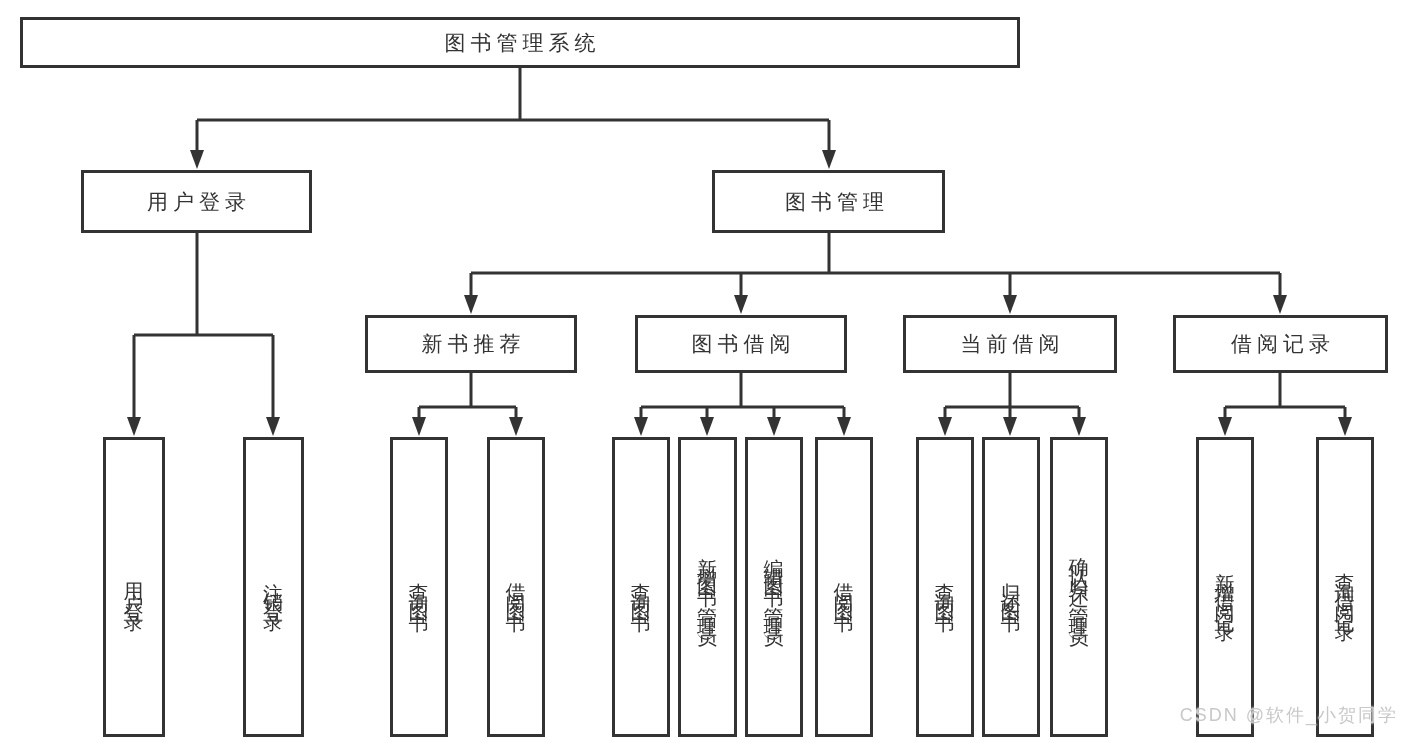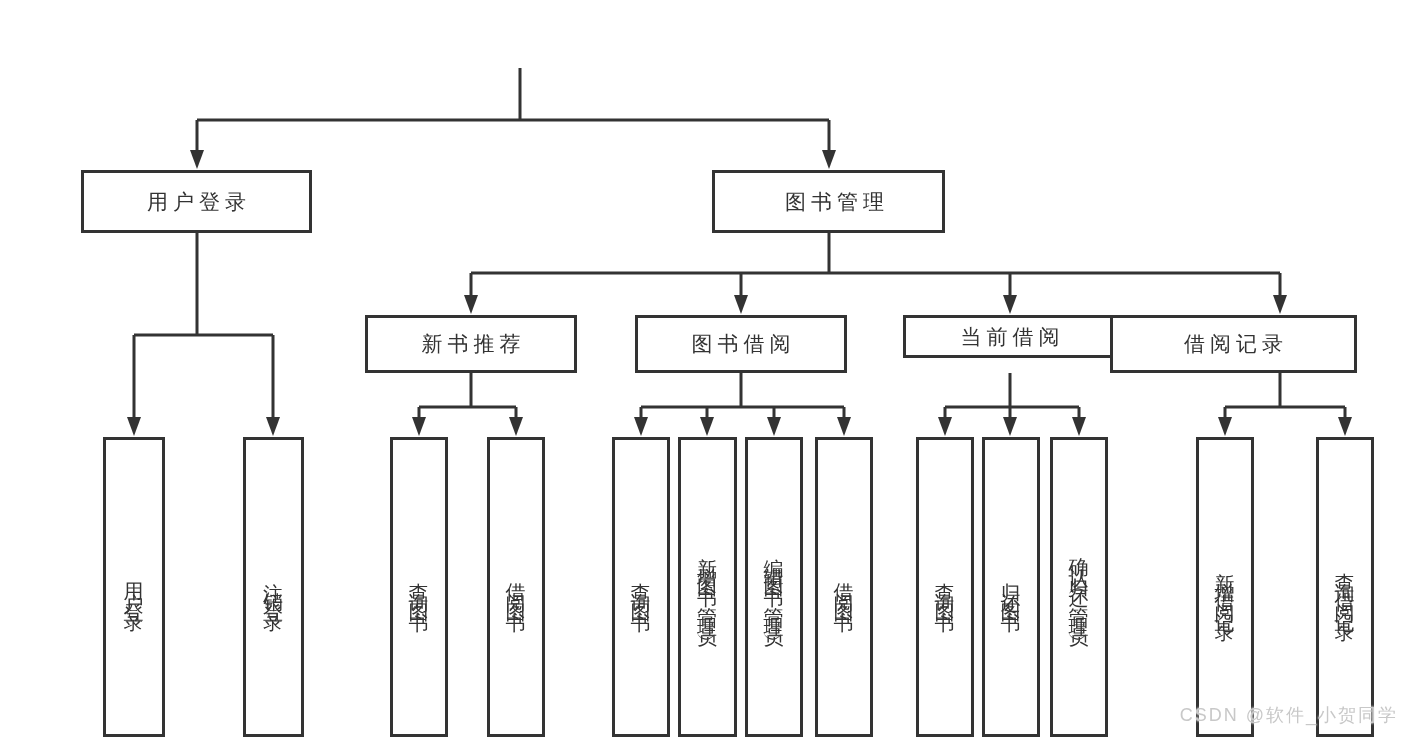--- a/index.html
+++ b/index.html
@@ -103,28 +103,29 @@
     <polygon class="ah" points="700,417 714,417 707,436"></polygon>
     <polygon class="ah" points="767,417 781,417 774,436"></polygon>
     <polygon class="ah" points="837,417 851,417 844,436"></polygon>
     <polygon class="ah" points="938,417 952,417 945,436"></polygon>
     <polygon class="ah" points="1003,417 1017,417 1010,436"></polygon>
     <polygon class="ah" points="1072,417 1086,417 1079,436"></polygon>
     <polygon class="ah" points="1218,417 1232,417 1225,436"></polygon>
     <polygon class="ah" points="1338,417 1352,417 1345,436"></polygon>
   </svg>
 
+  <div class="box hbox" style="left:20px; top:17px; width:1000px; height:51px;">图书管理系统</div>
 
   <div class="box hbox" style="left:81px; top:170px; width:231px; height:63px;">用户登录</div>
   <div class="box hbox" style="left:712px; top:170px; width:233px; height:63px;padding-left:12px;">图书管理</div>
 
   <div class="box hbox" style="left:635px; top:315px; width:212px; height:58px;">图书借阅</div>
   <div class="box hbox" style="left:365px; top:315px; width:212px; height:58px;">新书推荐</div>
-  <div class="box hbox" style="left:903px; top:315px; width:214px; height:43px;">当前借阅</div>
-  <div class="box hbox" style="left:1110px; top:315px; width:247px; height:58px;">借阅记录</div>
+  <div class="box hbox" style="left:903px; top:315px; width:214px; height:58px;">当前借阅</div>
+  <div class="box hbox" style="left:1173px; top:315px; width:215px; height:58px;">借阅记录</div>
 
   <div class="box" style="left:103px; top:437px; width:62px; height:300px;">
     <span class="vtext">用户登录</span>
   </div>
   <div class="box" style="left:243px; top:437px; width:61px; height:300px;">
     <span class="vtext">注销登录</span>
   </div>
 
   <div class="box" style="left:390px; top:437px; width:58px; height:300px;">
     <span class="vtext">查询图书</span>

